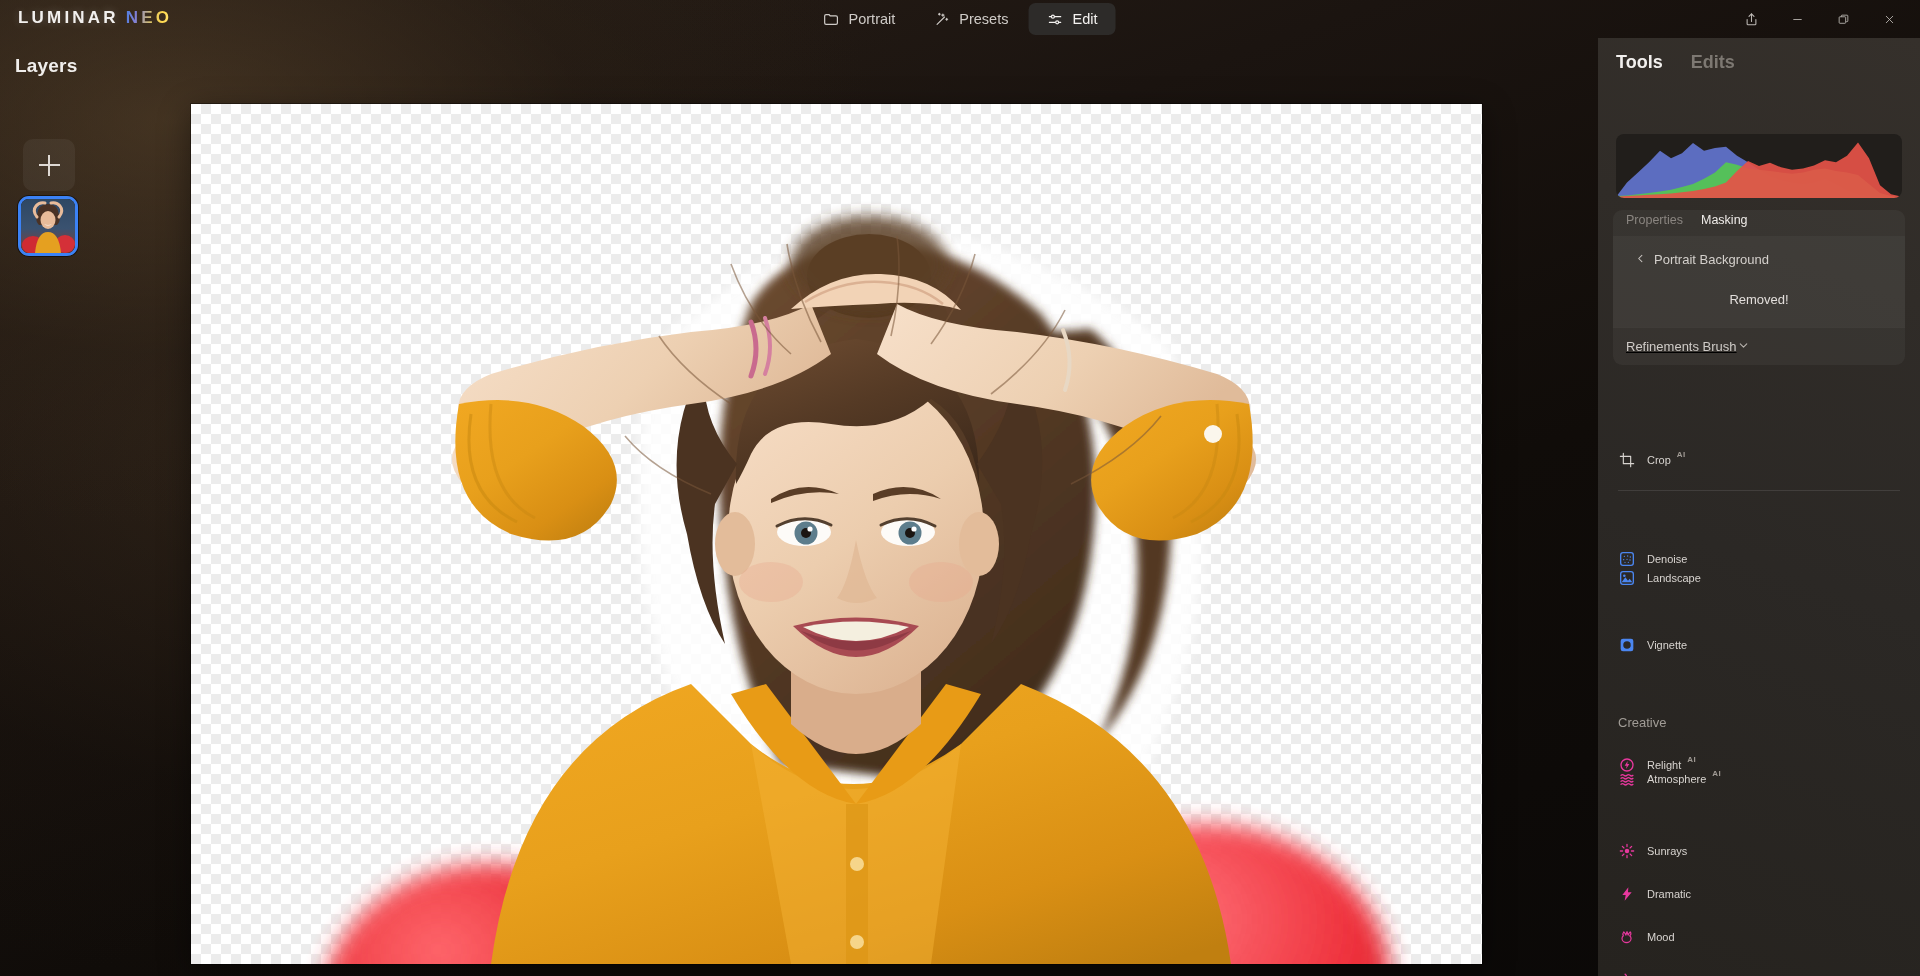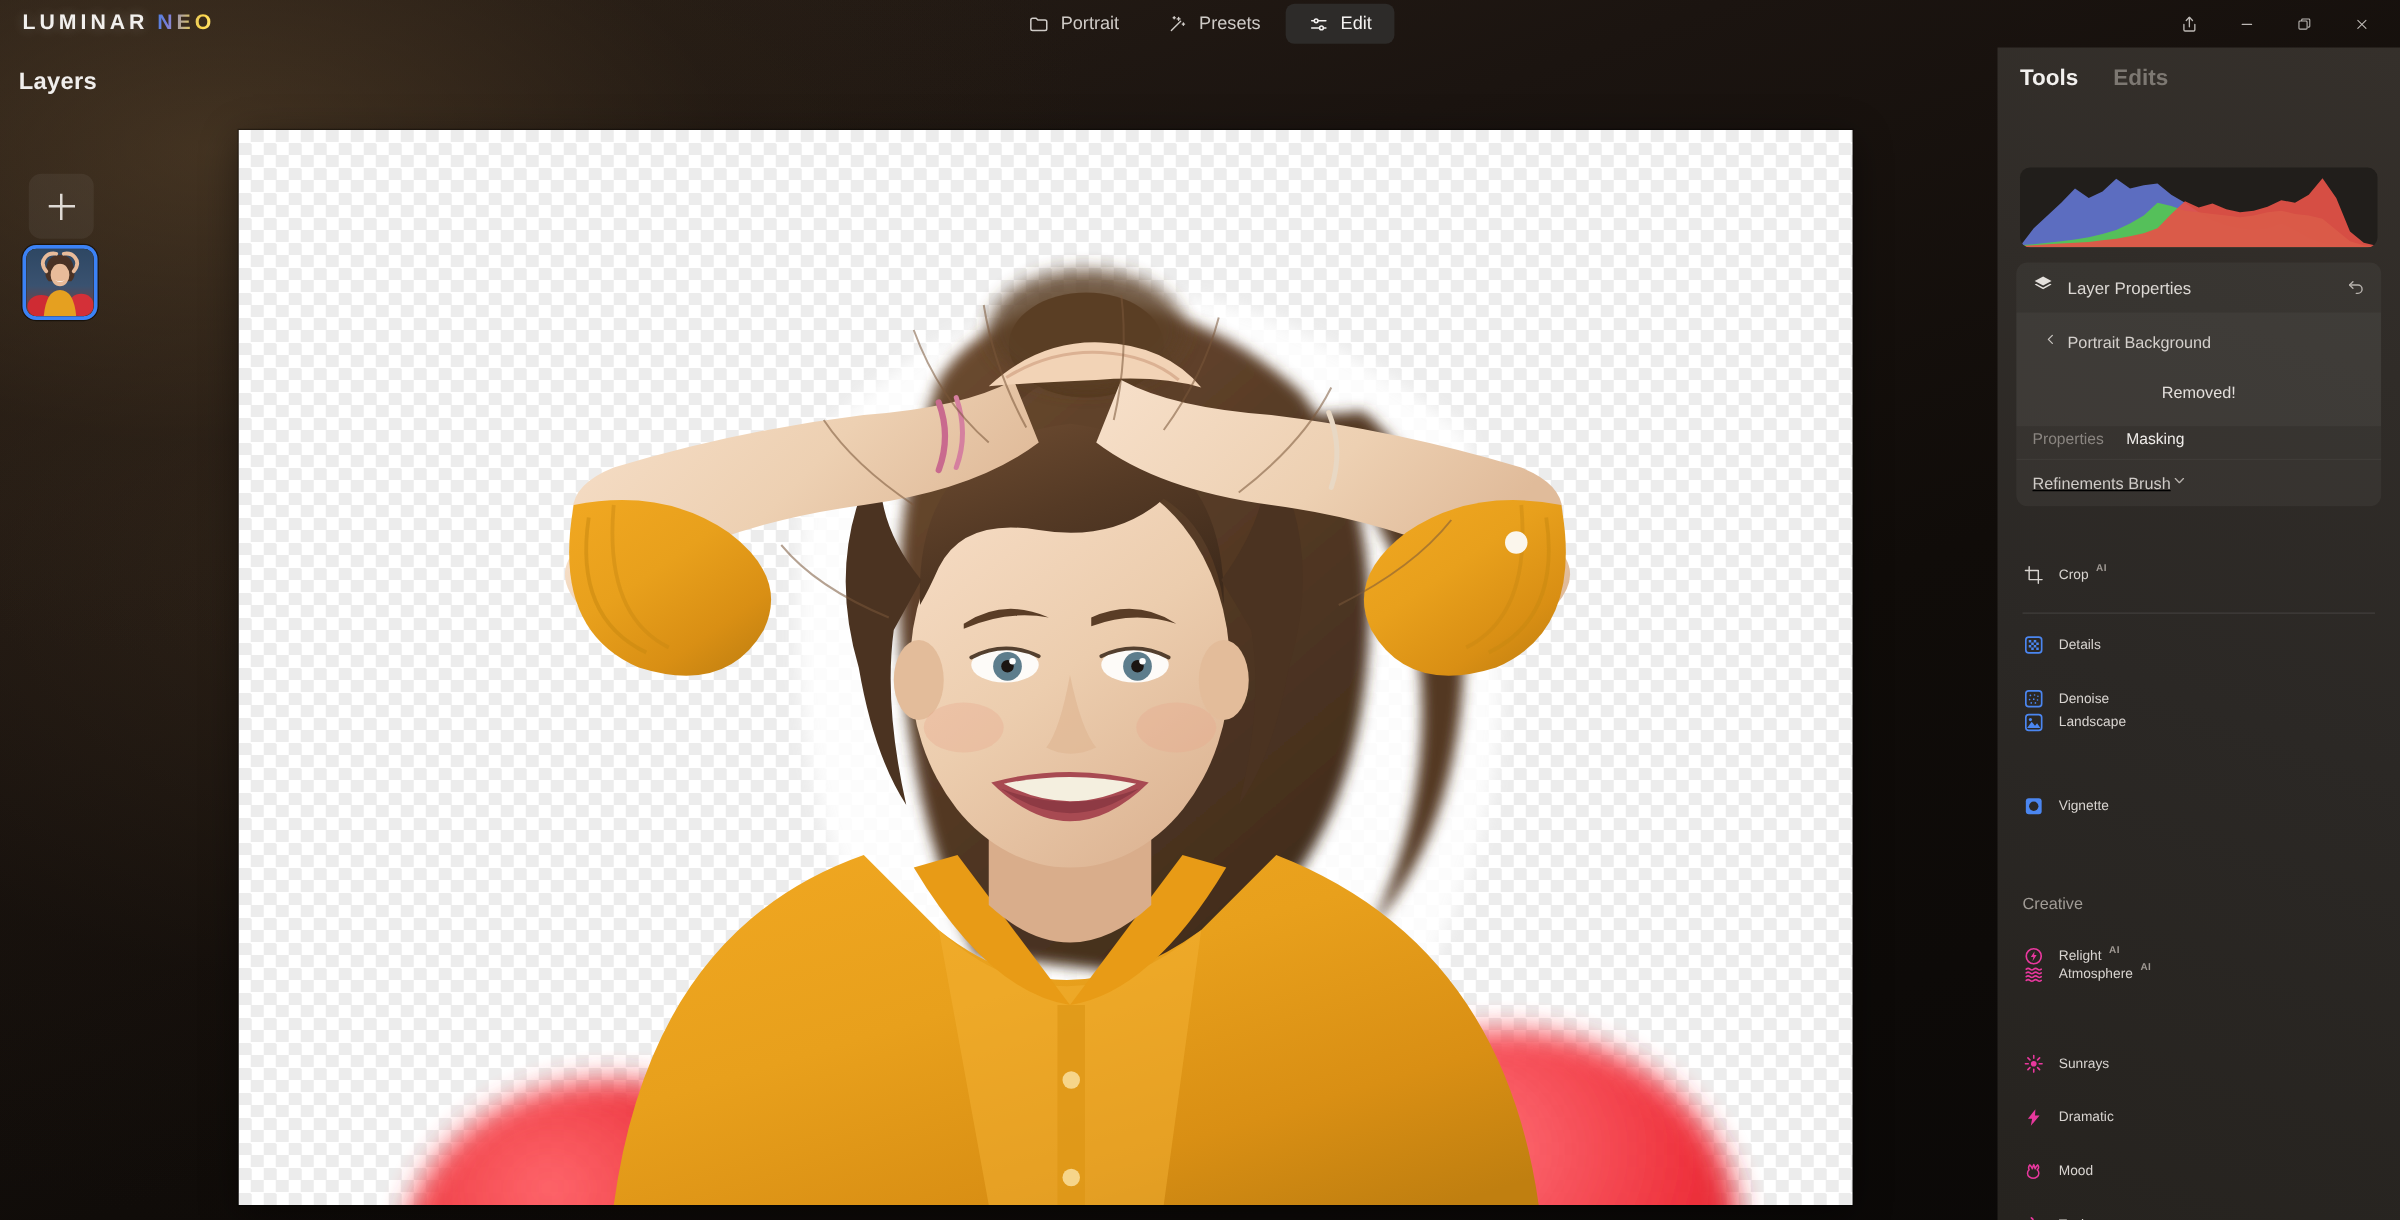--- a/index.html
+++ b/index.html
@@ -515,53 +515,38 @@
       <svg viewBox="0 0 286 64" preserveAspectRatio="none">
         <g style="mix-blend-mode:screen">
           <path d="M0,64 L0,62.9 L11,48.6 L22,38.4 L33,28.2 L44,16.7 L55,24.3 L66,19.2 L77,8.9 L88,16.7 L99,14.1 L110,12.8 L121,21.8 L132,28.2 L143,35.8 L154,42.2 L165,46.1 L176,48.6 L187,49.9 L198,48.6 L209,44.8 L220,49.9 L231,56.3 L242,60.2 L253,62.1 L264,62.9 L275,63.4 L286,63.4 L286,64 Z" fill="#4a62c8" opacity="0.92"></path>
           <path d="M0,64 L0,62.1 L11,61.4 L22,60.2 L33,58.9 L44,57.6 L55,55.7 L66,53.1 L77,49.9 L88,44.8 L99,38.4 L110,28.2 L121,30.7 L132,34.6 L143,35.8 L154,37.1 L165,38.4 L176,39.7 L187,38.4 L198,35.8 L209,34.6 L220,37.1 L231,38.4 L242,40.9 L253,49.9 L264,58.9 L275,62.1 L286,63.4 L286,64 Z" fill="#3cc03c" opacity="0.92"></path>
           <path d="M0,64 L0,62.7 L11,62.1 L22,61.4 L33,60.8 L44,60.2 L55,59.5 L66,58.2 L77,57.0 L88,55.0 L99,52.5 L110,48.6 L121,37.1 L132,26.9 L143,32.0 L154,28.8 L165,33.3 L176,35.8 L187,34.6 L198,31.4 L209,26.2 L220,28.2 L231,21.8 L242,8.6 L253,24.3 L264,51.2 L275,60.2 L286,62.7 L286,64 Z" fill="#e23b32" opacity="0.92"></path>
         </g>
       </svg>
     </div>
 
     <div id="layer-props-card">
-      <div id="lp-header">
-        <span>
-          <svg width="17" height="17" viewBox="0 0 24 24" fill="#e4e0dc">
-            <path d="M12 3 2.5 8.2 12 13.4l9.5-5.2Z"></path>
-            <path d="M12 15.6 4.1 11.3 2.5 12.2 12 17.4l9.5-5.2-1.6-.9Z"></path>
-          </svg>
-        </span>
-        <span class="lp-title">Layer Properties</span>
-        <button class="reset-btn">
-          <svg width="16" height="16" viewBox="0 0 24 24" fill="none" stroke="#b7b2ad" stroke-width="1.7" stroke-linecap="round" stroke-linejoin="round">
-            <path d="M4 9h10a5 5 0 0 1 0 10h-2"></path>
-              <path d="m8 5-4 4 4 4"></path>
-          </svg>
-        </button>
+
+      <div id="pm-tabs">
+        <button class="pm-tab">Properties</button>
+        <button class="pm-tab active">Masking</button>
       </div>
 
       <div id="mask-card">
         <div id="back-row">
           <span>
             <svg width="11" height="11" viewBox="0 0 24 24" fill="none" stroke="#c9c5c1" stroke-width="2.2" stroke-linecap="round" stroke-linejoin="round">
                 <path d="m15 5-7 7 7 7"></path>
               </svg>
           </span>
           <span class="bt-label">Portrait Background</span>
         </div>
         <div id="removed-text">Removed!</div>
       </div>
 
-      <div id="pm-tabs">
-        <button class="pm-tab">Properties</button>
-        <button class="pm-tab active">Masking</button>
-      </div>
-
       <div id="refine-row">
         <span class="rf-label">Refinements Brush</span>
         <span>
           <svg width="13" height="13" viewBox="0 0 24 24" fill="none" stroke="#b7b2ad" stroke-width="2" stroke-linecap="round" stroke-linejoin="round">
               <path d="m6 9 6 6 6-6"></path>
             </svg>
         </span>
       </div>
     </div>
 
@@ -571,38 +556,20 @@
           <path d="M6.5 2v15.5H22"></path>
             <path d="M2 6.5h15.5V22"></path>
         </svg>
       </span>
       <span class="t-label">Crop</span>
       <span class="t-ai">AI</span>
     </div>
 
     <div id="divider-1"></div>
 
-    <div class="tool-row" style="top:463px;">
-      <span class="tool-icon">
-        <svg width="16" height="16" viewBox="0 0 24 24">
-          <rect x="2.5" y="2.5" width="19" height="19" rx="3.5" fill="none" stroke="#4b86f0" stroke-width="2"></rect>
-          <g fill="#4b86f0">
-            <rect x="6" y="6" width="3" height="3"></rect>
-              <rect x="12" y="6" width="3" height="3"></rect>
-            <rect x="9" y="9" width="3" height="3"></rect>
-              <rect x="15" y="9" width="3" height="3"></rect>
-            <rect x="6" y="12" width="3" height="3"></rect>
-              <rect x="12" y="12" width="3" height="3"></rect>
-            <rect x="9" y="15" width="3" height="3"></rect>
-              <rect x="15" y="15" width="3" height="3"></rect>
-          </g>
-        </svg>
-      </span>
-      <span class="t-label">Details</span>
-    </div>
 
     <div class="tool-row" style="top:506px;">
       <span class="tool-icon">
         <svg width="16" height="16" viewBox="0 0 24 24">
           <rect x="2.5" y="2.5" width="19" height="19" rx="3.5" fill="none" stroke="#4b86f0" stroke-width="2"></rect>
           <g fill="#4b86f0">
             <circle cx="8" cy="8" r="1"></circle>
               <circle cx="13" cy="7.5" r="1"></circle>
               <circle cx="17" cy="9" r="1"></circle>
             <circle cx="7" cy="13" r="1"></circle>

